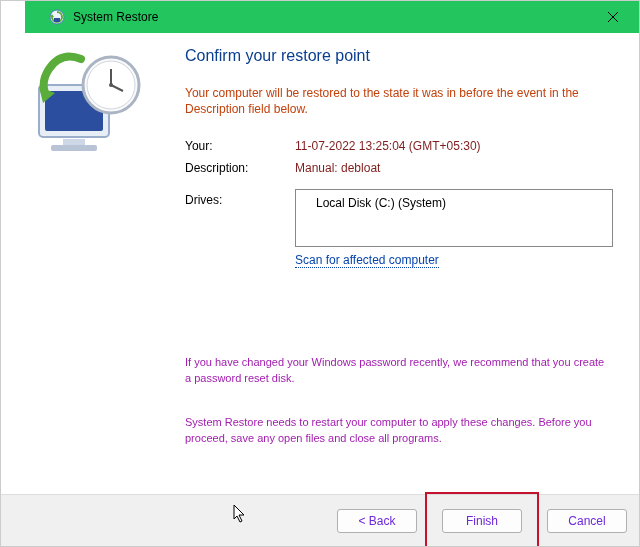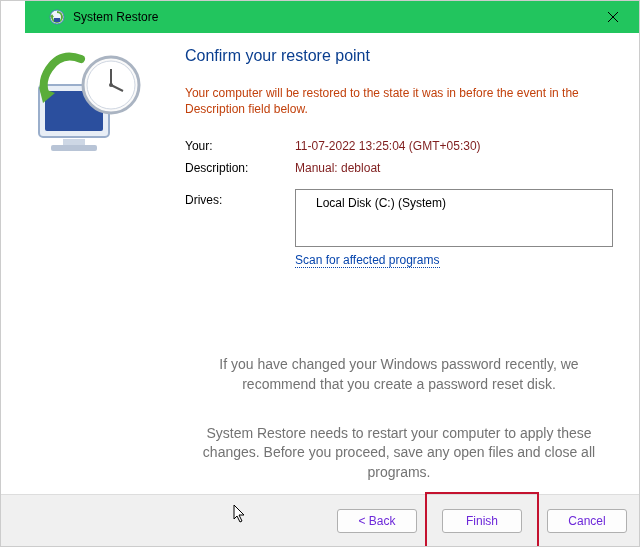--- a/index.html
+++ b/index.html
@@ -98,25 +98,24 @@
     .scan-link {
       color: #0645ad;
       text-decoration: underline dotted;
       border-bottom: 1px dotted #0645ad;
       text-decoration: none;
       font-size: 12px;
       cursor: pointer;
     }
 
     .note {
-      font-size: 14px;
-      color: #737373;
+      font-size: 11px;
+      color: #a21caf;
       line-height: 1.4;
       margin-top: 88px;
-      text-align: center;
     }
     .note + .note { margin-top: 29px; }
 
     .footer {
       position: absolute;
       bottom: 0; left: 0; right: 0;
       height: 52px;
       background: #f0f0f0;
       border-top: 1px solid #ddd;
       display: flex;
@@ -206,21 +205,21 @@
       <span class="value">Manual: debloat</span>
     </div>
 
     <div class="drives-row">
       <span class="label">Drives:</span>
       <div class="drives-box">
         <span>Local Disk (C:) (System)</span>
       </div>
     </div>
     <div class="scan-link-row">
-      <a class="scan-link">Scan for affected programs</a>
+      <a class="scan-link">Scan for affected computer</a>
     </div>
 
     <p class="note">If you have changed your Windows password recently, we recommend that you create a password reset disk.</p>
     <p class="note">System Restore needs to restart your computer to apply these changes. Before you proceed, save any open files and close all programs.</p>
   </div>
 </div>
 
 <div class="footer">
   <button class="btn">&lt; Back</button>
   <span class="finish-wrap">

